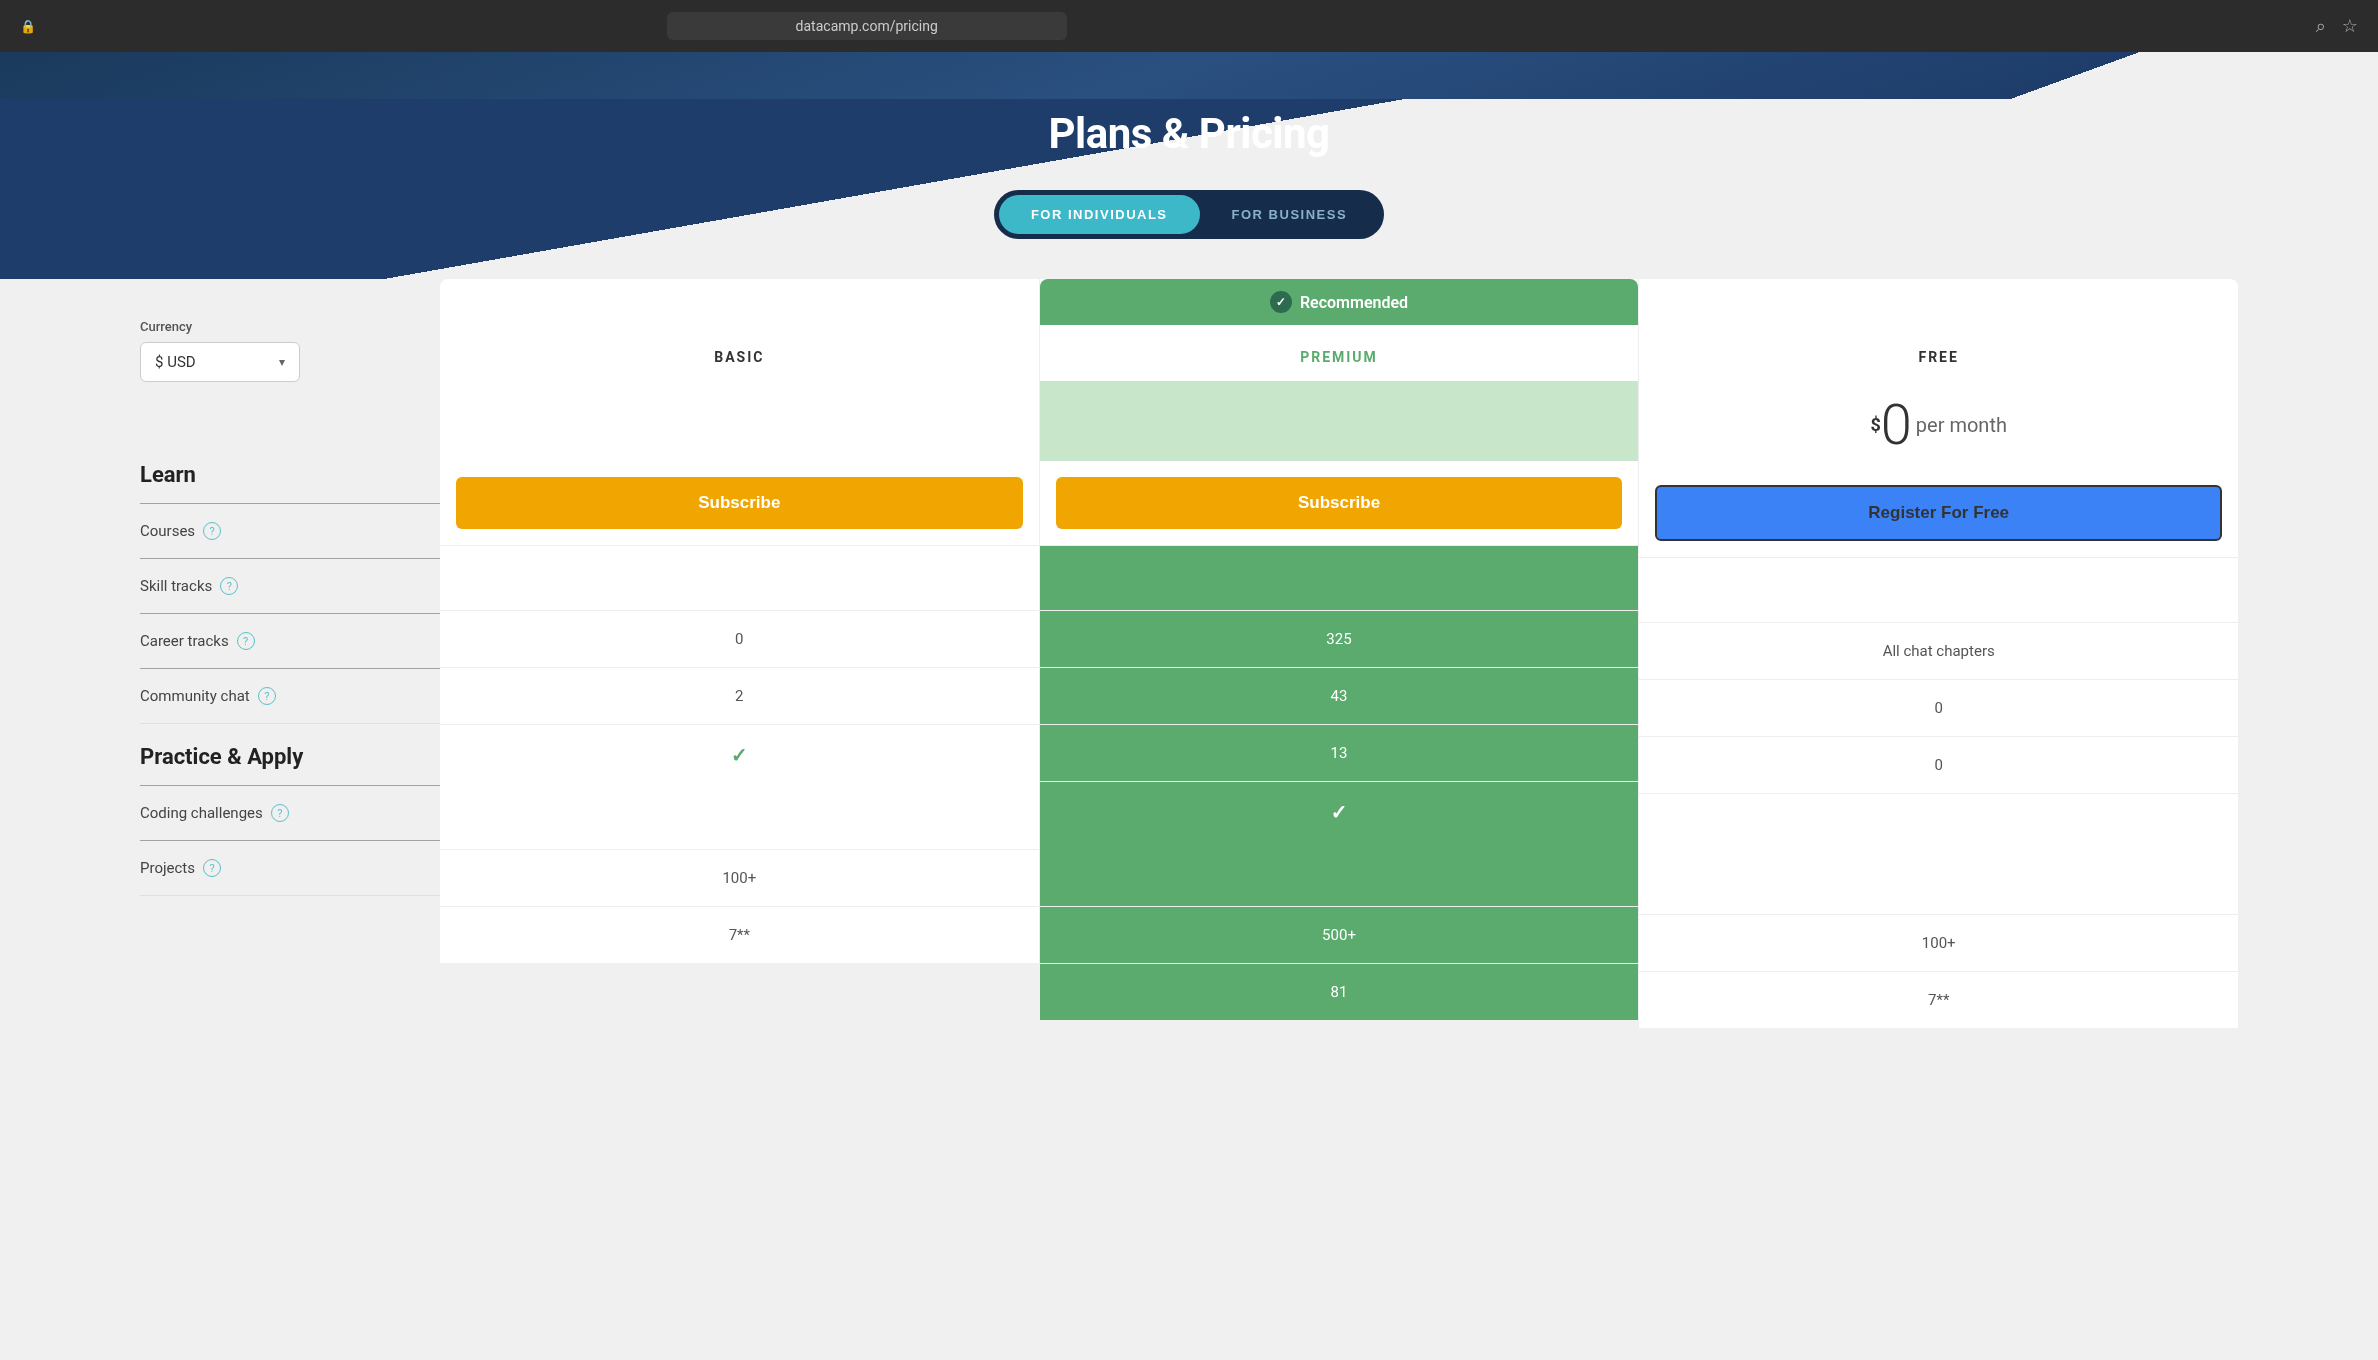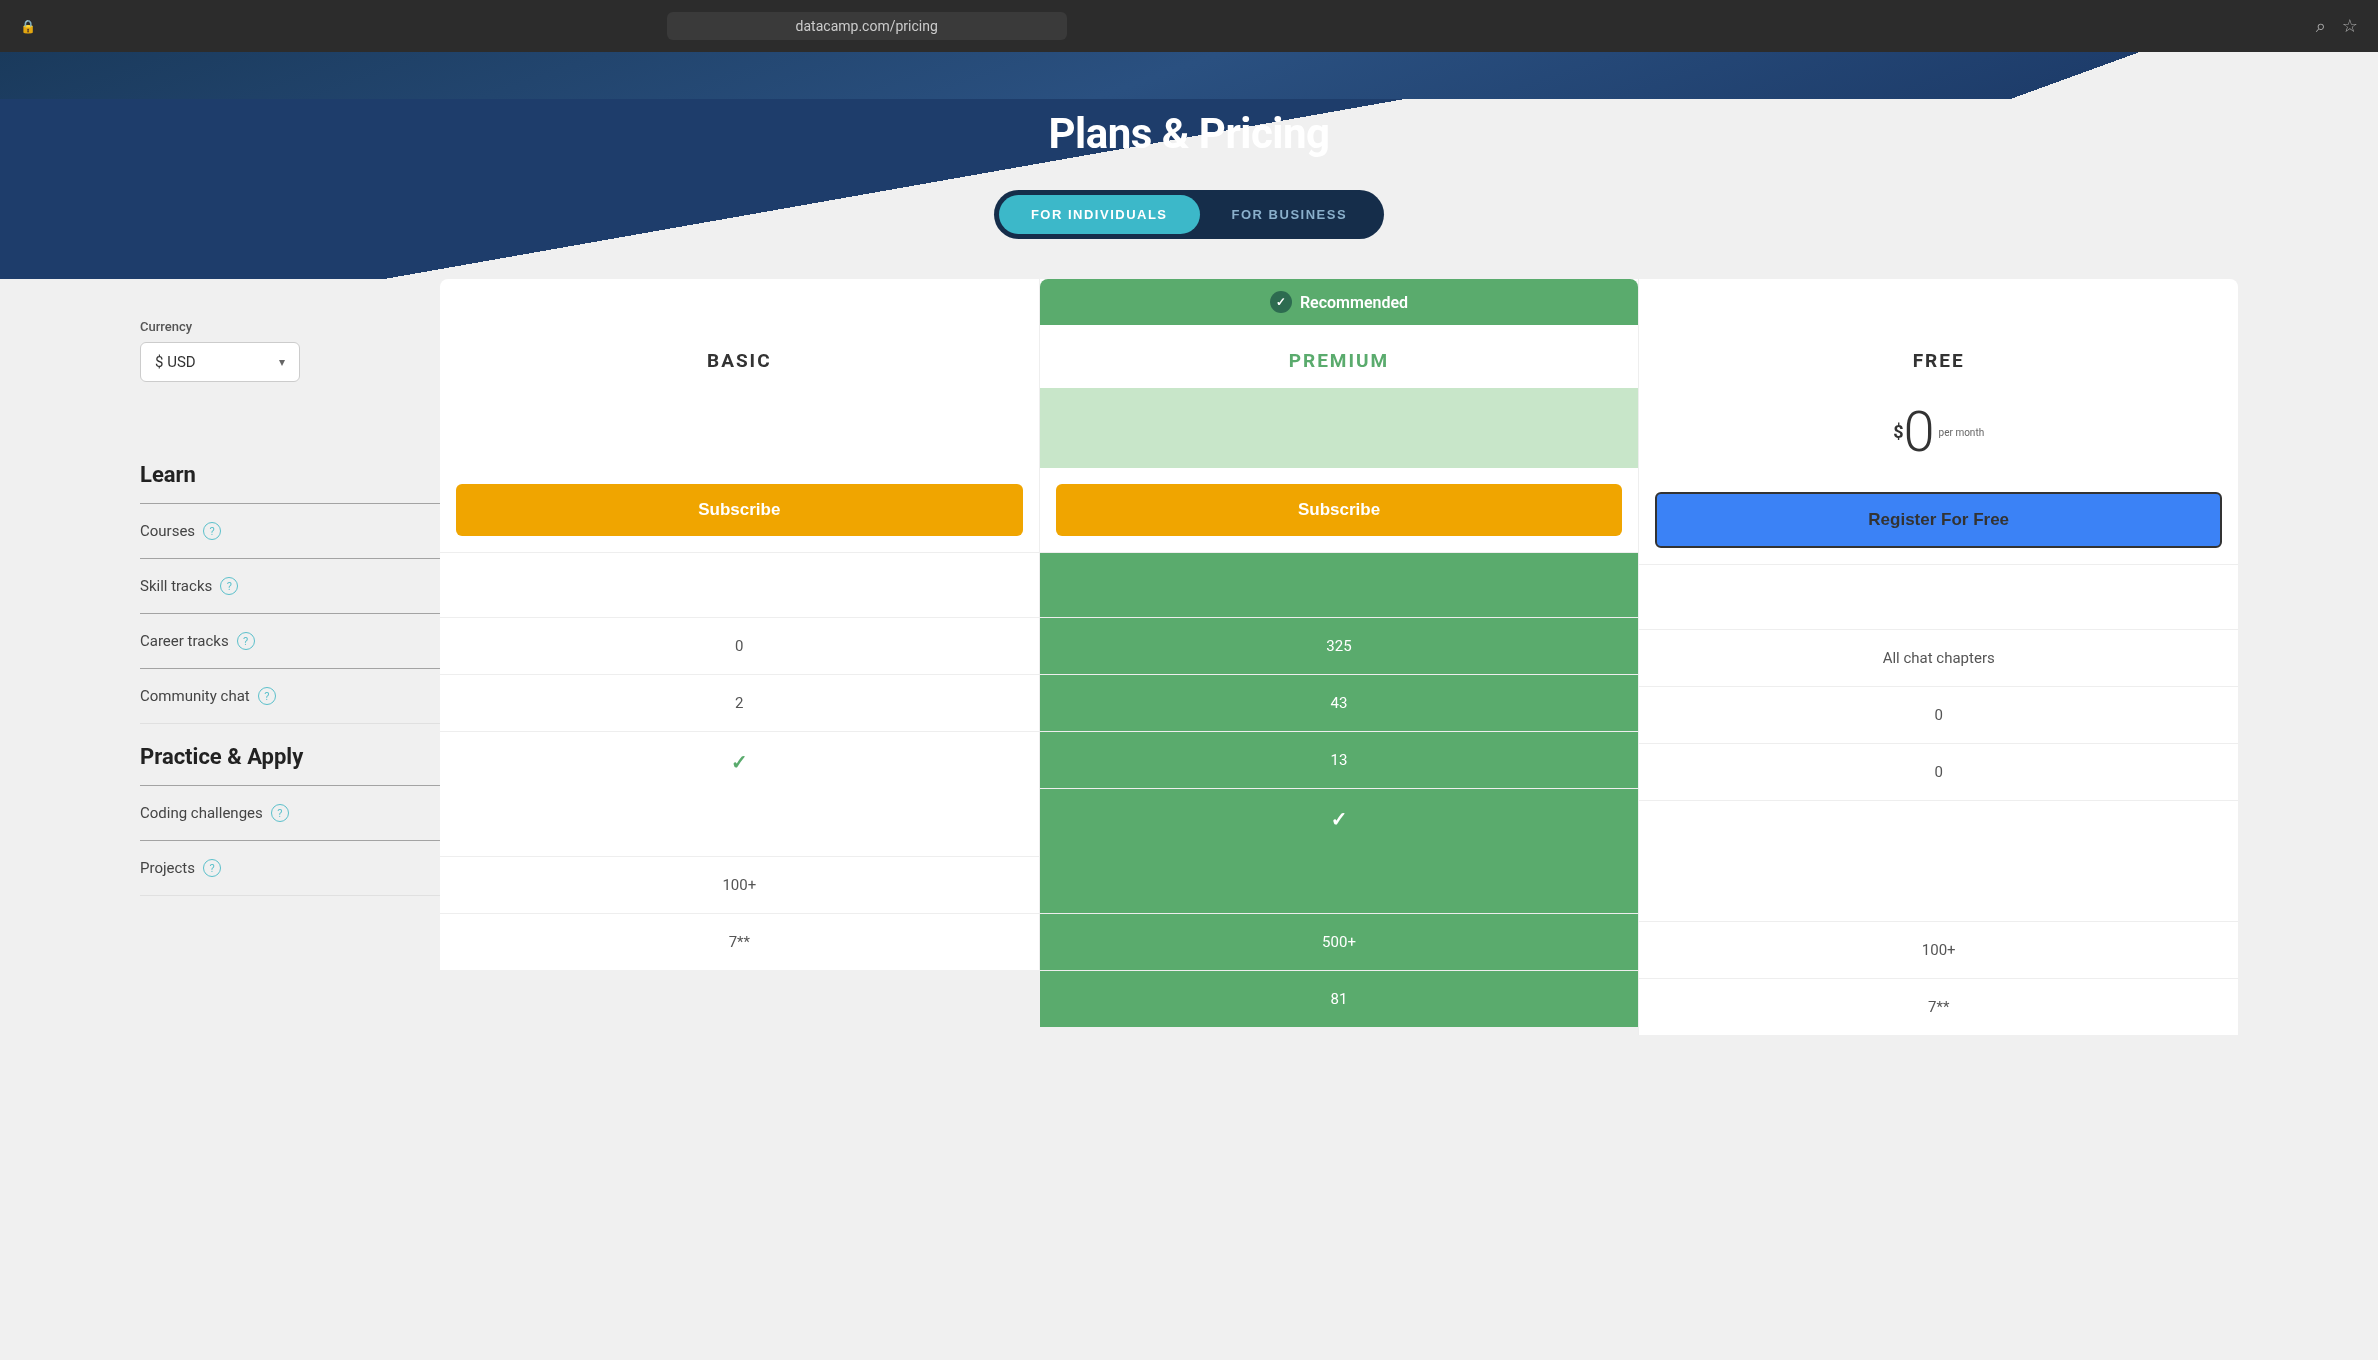--- a/index.html
+++ b/index.html
@@ -238,21 +238,21 @@
     .no-badge {
       height: 46px;
     }
 
     .plan-header {
       text-align: center;
       padding: 24px 20px 16px;
       background: #fff;
     }
     .plan-name {
-      font-size: 19px;
+      font-size: 14px;
       font-weight: 700;
       letter-spacing: 2px;
       color: #333;
     }
     .plan-name.premium-name {
       color: #5aab6d;
     }
 
     .price-area {
       text-align: center;
@@ -273,21 +273,21 @@
       vertical-align: super;
       line-height: 1;
     }
     .price-amount {
       font-size: 56px;
       font-weight: 300;
       color: #333;
       line-height: 1;
     }
     .price-period {
-      font-size: 10px;
+      font-size: 20px;
       color: #666;
       margin-left: 4px;
     }
 
     .subscribe-btn {
       display: block;
       width: calc(100% - 32px);
       margin: 16px auto;
       padding: 16px;
       background: #f0a500;

